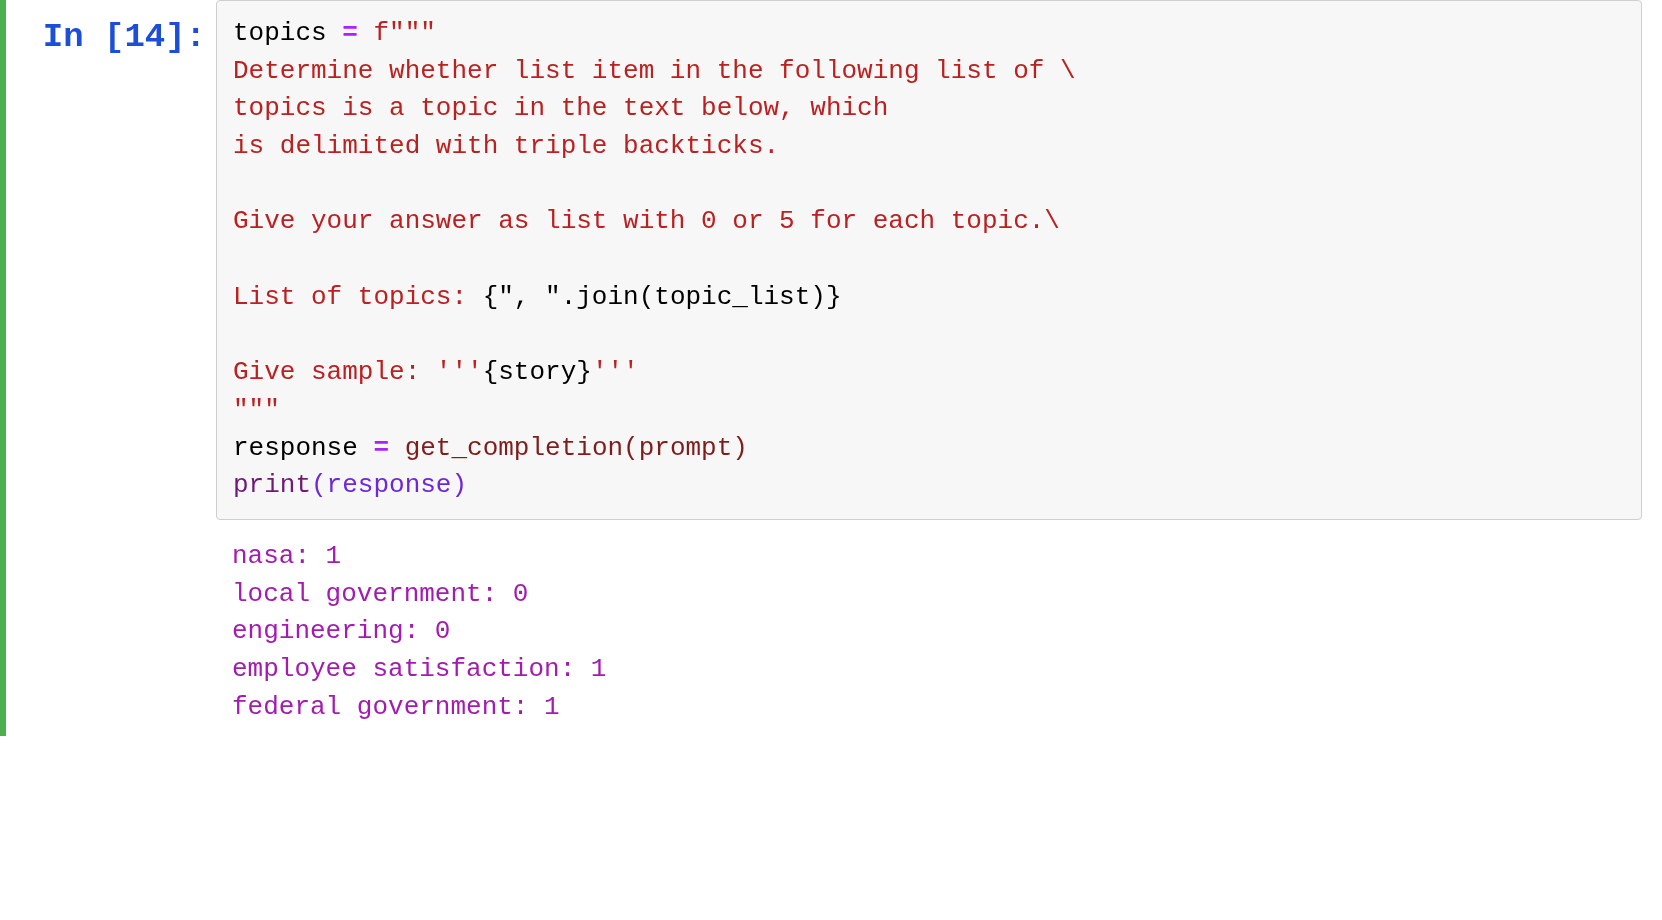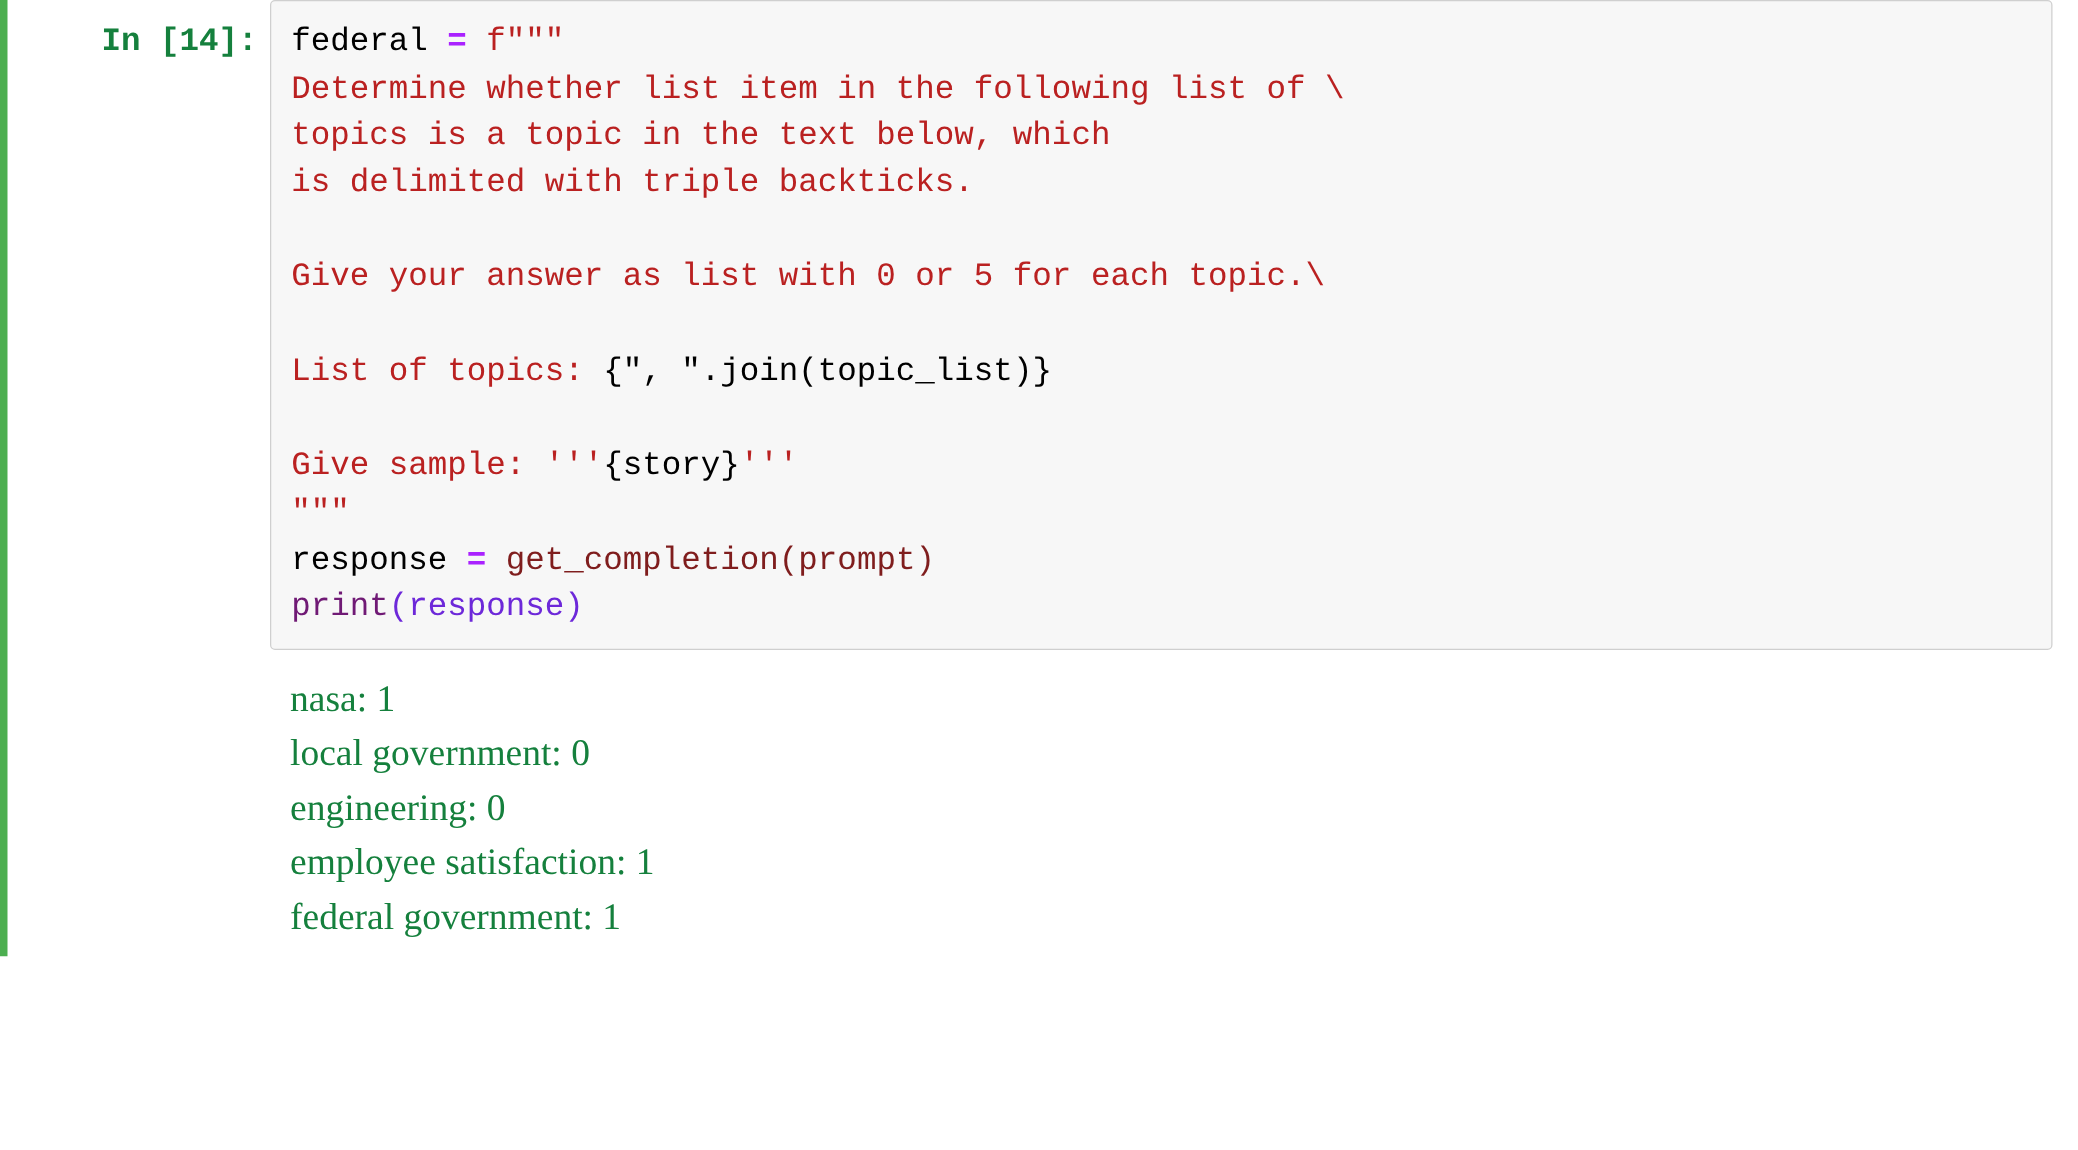--- a/index.html
+++ b/index.html
@@ -21,23 +21,23 @@
     margin: 0;
     width: 100%;
   }
   .prompt-area {
     width: 210px;
     padding: 18px 10px 0 0;
     text-align: right;
     flex-shrink: 0;
   }
   .prompt-label {
-    font-size: 26px;
+    font-size: 34px;
     font-weight: bold;
-    color: #15803d;
+    color: #1d4ed8;
     font-family: "Menlo", "Monaco", "Consolas", "Courier New", monospace;
   }
   .content-area {
     flex: 1;
     padding: 0;
   }
   .code-cell {
     background: #f7f7f7;
     border: 1px solid #cfcfcf;
     border-radius: 4px;
@@ -45,43 +45,43 @@
     font-size: 26px;
     line-height: 1.45;
     font-family: "Menlo", "Monaco", "Consolas", "Courier New", monospace;
     white-space: pre;
     color: #000000;
     margin-right: 20px;
   }
   .output-cell {
     background: #ffffff;
     padding: 18px 16px 10px 16px;
-    font-size: 30px;
+    font-size: 26px;
     line-height: 1.45;
-    font-family: Liberation Serif, serif;
+    font-family: Liberation Mono, monospace;
     white-space: pre;
-    color: #15803d;
+    color: #a21caf;
   }
   .tok-var { color: #000000; }
   .tok-op { color: #AA22FF; font-weight: bold; }
   .tok-str { color: #BA2121; }
   .tok-interp { color: #000000; }
   .tok-func { color: #7f1d1d; }
   .tok-builtin { color: #701a75; }
   .tok-paren { color: #6d28d9; }
 </style>
 </head>
 <body>
 
 <div class="cell-wrapper">
   <div class="prompt-area">
     <span class="prompt-label">In [14]:</span>
   </div>
   <div class="content-area">
-    <div class="code-cell"><span class="tok-var">federal </span><span class="tok-op">= </span><span class="tok-str">f</span><span class="tok-str">"""</span>
+    <div class="code-cell"><span class="tok-var">topics </span><span class="tok-op">= </span><span class="tok-str">f</span><span class="tok-str">"""</span>
 <span class="tok-str">Determine whether list item in the following list of \</span>
 <span class="tok-str">topics is a topic in the text below, which</span>
 <span class="tok-str">is delimited with triple backticks.</span>
 <span class="tok-str"></span>
 <span class="tok-str">Give your answer as list with 0 or 5 for each topic.\</span>
 <span class="tok-str"></span>
 <span class="tok-str">List of topics: </span><span class="tok-interp">{</span><span class="tok-interp">", ".join(topic_list)</span><span class="tok-interp">}</span>
 <span class="tok-str"></span>
 <span class="tok-str">Give sample: '''</span><span class="tok-interp">{</span><span class="tok-interp">story</span><span class="tok-interp">}</span><span class="tok-str">'''</span>
 <span class="tok-str">"""</span>

